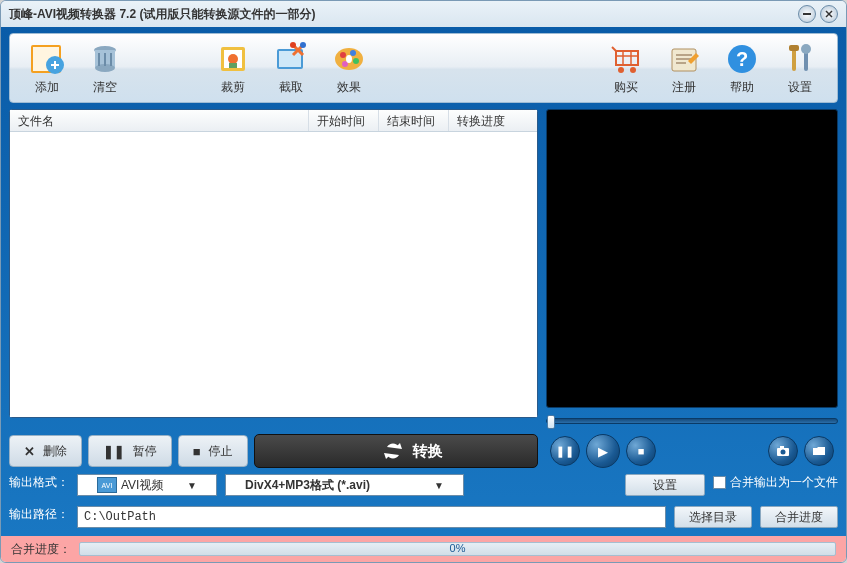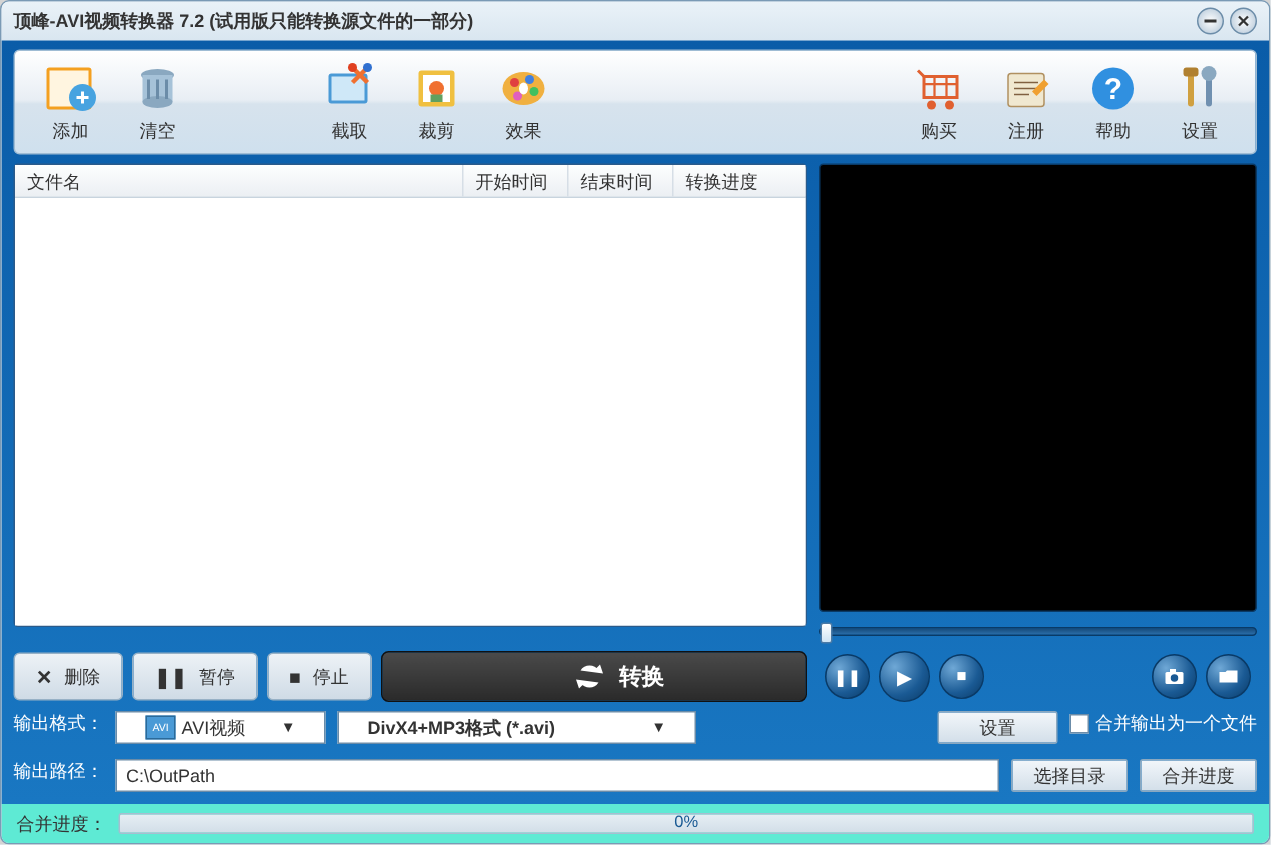--- a/index.html
+++ b/index.html
@@ -34,24 +34,24 @@
 .player-row { height: 34px; display: flex; align-items: center; gap: 6px; padding: 0 4px; }
 .circle-btn { width: 30px; height: 30px; border-radius: 50%; background: radial-gradient(circle at 30% 30%,#6fa8d6,#1a5a94 60%,#0a3a66); border: 1px solid #0a3a66; display: flex; align-items: center; justify-content: center; color: #fff; cursor: pointer; font-size: 11px; }
 .circle-btn.big { width: 34px; height: 34px; font-size: 13px; }
 .player-spacer { flex: 1; }
 .bottom-row { display: flex; align-items: flex-start; gap: 8px; font-size: 12px; color: #fff; height: 26px; }
 .bottom-row label { color: #fff; }
 .combo { height: 22px; background: #fff; border: 1px solid #6b8ca8; display: flex; align-items: center; padding: 0 19px; font-size: 12px; color: #333; cursor: pointer; }
 .combo .arrow { margin-left: auto; font-size: 10px; color: #333; }
 .combo.fmt1 { width: 140px; }
 .combo.fmt2 { width: 239px; font-weight: bold; }
-.textinput { height: 22px; flex: 1; background: #fff; border: 1px solid #6b8ca8; padding: 0 6px; font-size: 12px; color: #333; font-family: Liberation Sans, sans-serif; }
+.textinput { height: 22px; flex: 1; background: #fff; border: 1px solid #6b8ca8; padding: 0 6px; font-size: 12px; color: #333; font-family: Liberation Mono, monospace; }
 .small-btn { height: 22px; background: linear-gradient(#f2f6fa,#d3dfe9); border: 1px solid #8aa8c0; border-radius: 2px; padding: 0 14px; font-size: 12px; color: #333; cursor: pointer; display: flex; align-items: center; }
 .checkbox { width: 13px; height: 13px; background: #fff; border: 1px solid #6b8ca8; display: inline-block; vertical-align: middle; margin-right: 4px; cursor: pointer; }
-.statusbar { height: 26px; background: #5eead4; display: flex; align-items: center; padding: 0 10px; font-size: 12px; color: #333; gap: 8px; }
+.statusbar { height: 26px; background: #fca5a5; display: flex; align-items: center; padding: 0 10px; font-size: 12px; color: #333; gap: 8px; }
 .progress-outer { flex: 1; height: 14px; background: linear-gradient(#e6eef4,#d2dee8); border: 1px solid #a6bed0; border-radius: 2px; position: relative; }
 .progress-text { position: absolute; width: 100%; text-align: center; font-size: 11px; color: #1a5a94; top: -1px; }
 .fmt-icon { width: 20px; height: 16px; background: #4a9ad6; border: 1px solid #2a6a9a; margin-right: 4px; font-size: 7px; color: #fff; display: flex; align-items: center; justify-content: center; }
 </style>
 </head>
 <body>
 
 <div class="window">
   <div class="titlebar">
     <span class="title">顶峰-AVI视频转换器 7.2 (试用版只能转换源文件的一部分)</span>
@@ -93,40 +93,40 @@
               <rect x="17" y="12" width="2" height="13" fill="#6b8ca8"></rect>
               <rect x="23" y="12" width="2" height="13" fill="#6b8ca8"></rect>
             </svg>
           </div>
         <div>清空</div>
       </div>
       <div style="width:70px"></div>
       <div class="tool-btn">
         <div class="icon">
             <svg width="36" height="36">
+              <rect x="6" y="6" width="24" height="24" fill="#f0c040" rx="2"></rect>
+              <rect x="9" y="9" width="18" height="18" fill="#fff"></rect>
+              <circle cx="18" cy="18" r="5" fill="#f07030"></circle>
+              <rect x="14" y="22" width="8" height="5" fill="#60a060"></rect>
+            </svg>
+          </div>
+        <div>裁剪</div>
+      </div>
+      <div class="tool-btn">
+        <div class="icon">
+            <svg width="36" height="36">
               <rect x="4" y="8" width="26" height="20" fill="#4a9ad6" rx="2"></rect>
               <rect x="6" y="10" width="22" height="16" fill="#cfe8f8"></rect>
               <line x1="20" y1="4" x2="30" y2="14" stroke="#f07030" stroke-width="3"></line>
               <line x1="30" y1="4" x2="20" y2="14" stroke="#f07030" stroke-width="3"></line>
               <circle cx="20" cy="4" r="3" fill="#e04020"></circle>
               <circle cx="30" cy="4" r="3" fill="#3070d0"></circle>
             </svg>
           </div>
         <div>截取</div>
-      </div>
-      <div class="tool-btn">
-        <div class="icon">
-            <svg width="36" height="36">
-              <rect x="6" y="6" width="24" height="24" fill="#f0c040" rx="2"></rect>
-              <rect x="9" y="9" width="18" height="18" fill="#fff"></rect>
-              <circle cx="18" cy="18" r="5" fill="#f07030"></circle>
-              <rect x="14" y="22" width="8" height="5" fill="#60a060"></rect>
-            </svg>
-          </div>
-        <div>裁剪</div>
       </div>
       <div class="tool-btn">
         <div class="icon">
             <svg width="36" height="36">
               <ellipse cx="18" cy="18" rx="14" ry="11" fill="#f0b040"></ellipse>
               <circle cx="12" cy="14" r="3" fill="#e04040"></circle>
               <circle cx="22" cy="12" r="3" fill="#4080e0"></circle>
               <circle cx="25" cy="20" r="3" fill="#40c060"></circle>
               <circle cx="14" cy="23" r="3" fill="#e060c0"></circle>
               <ellipse cx="18" cy="18" rx="3" ry="4" fill="#fff"></ellipse>

